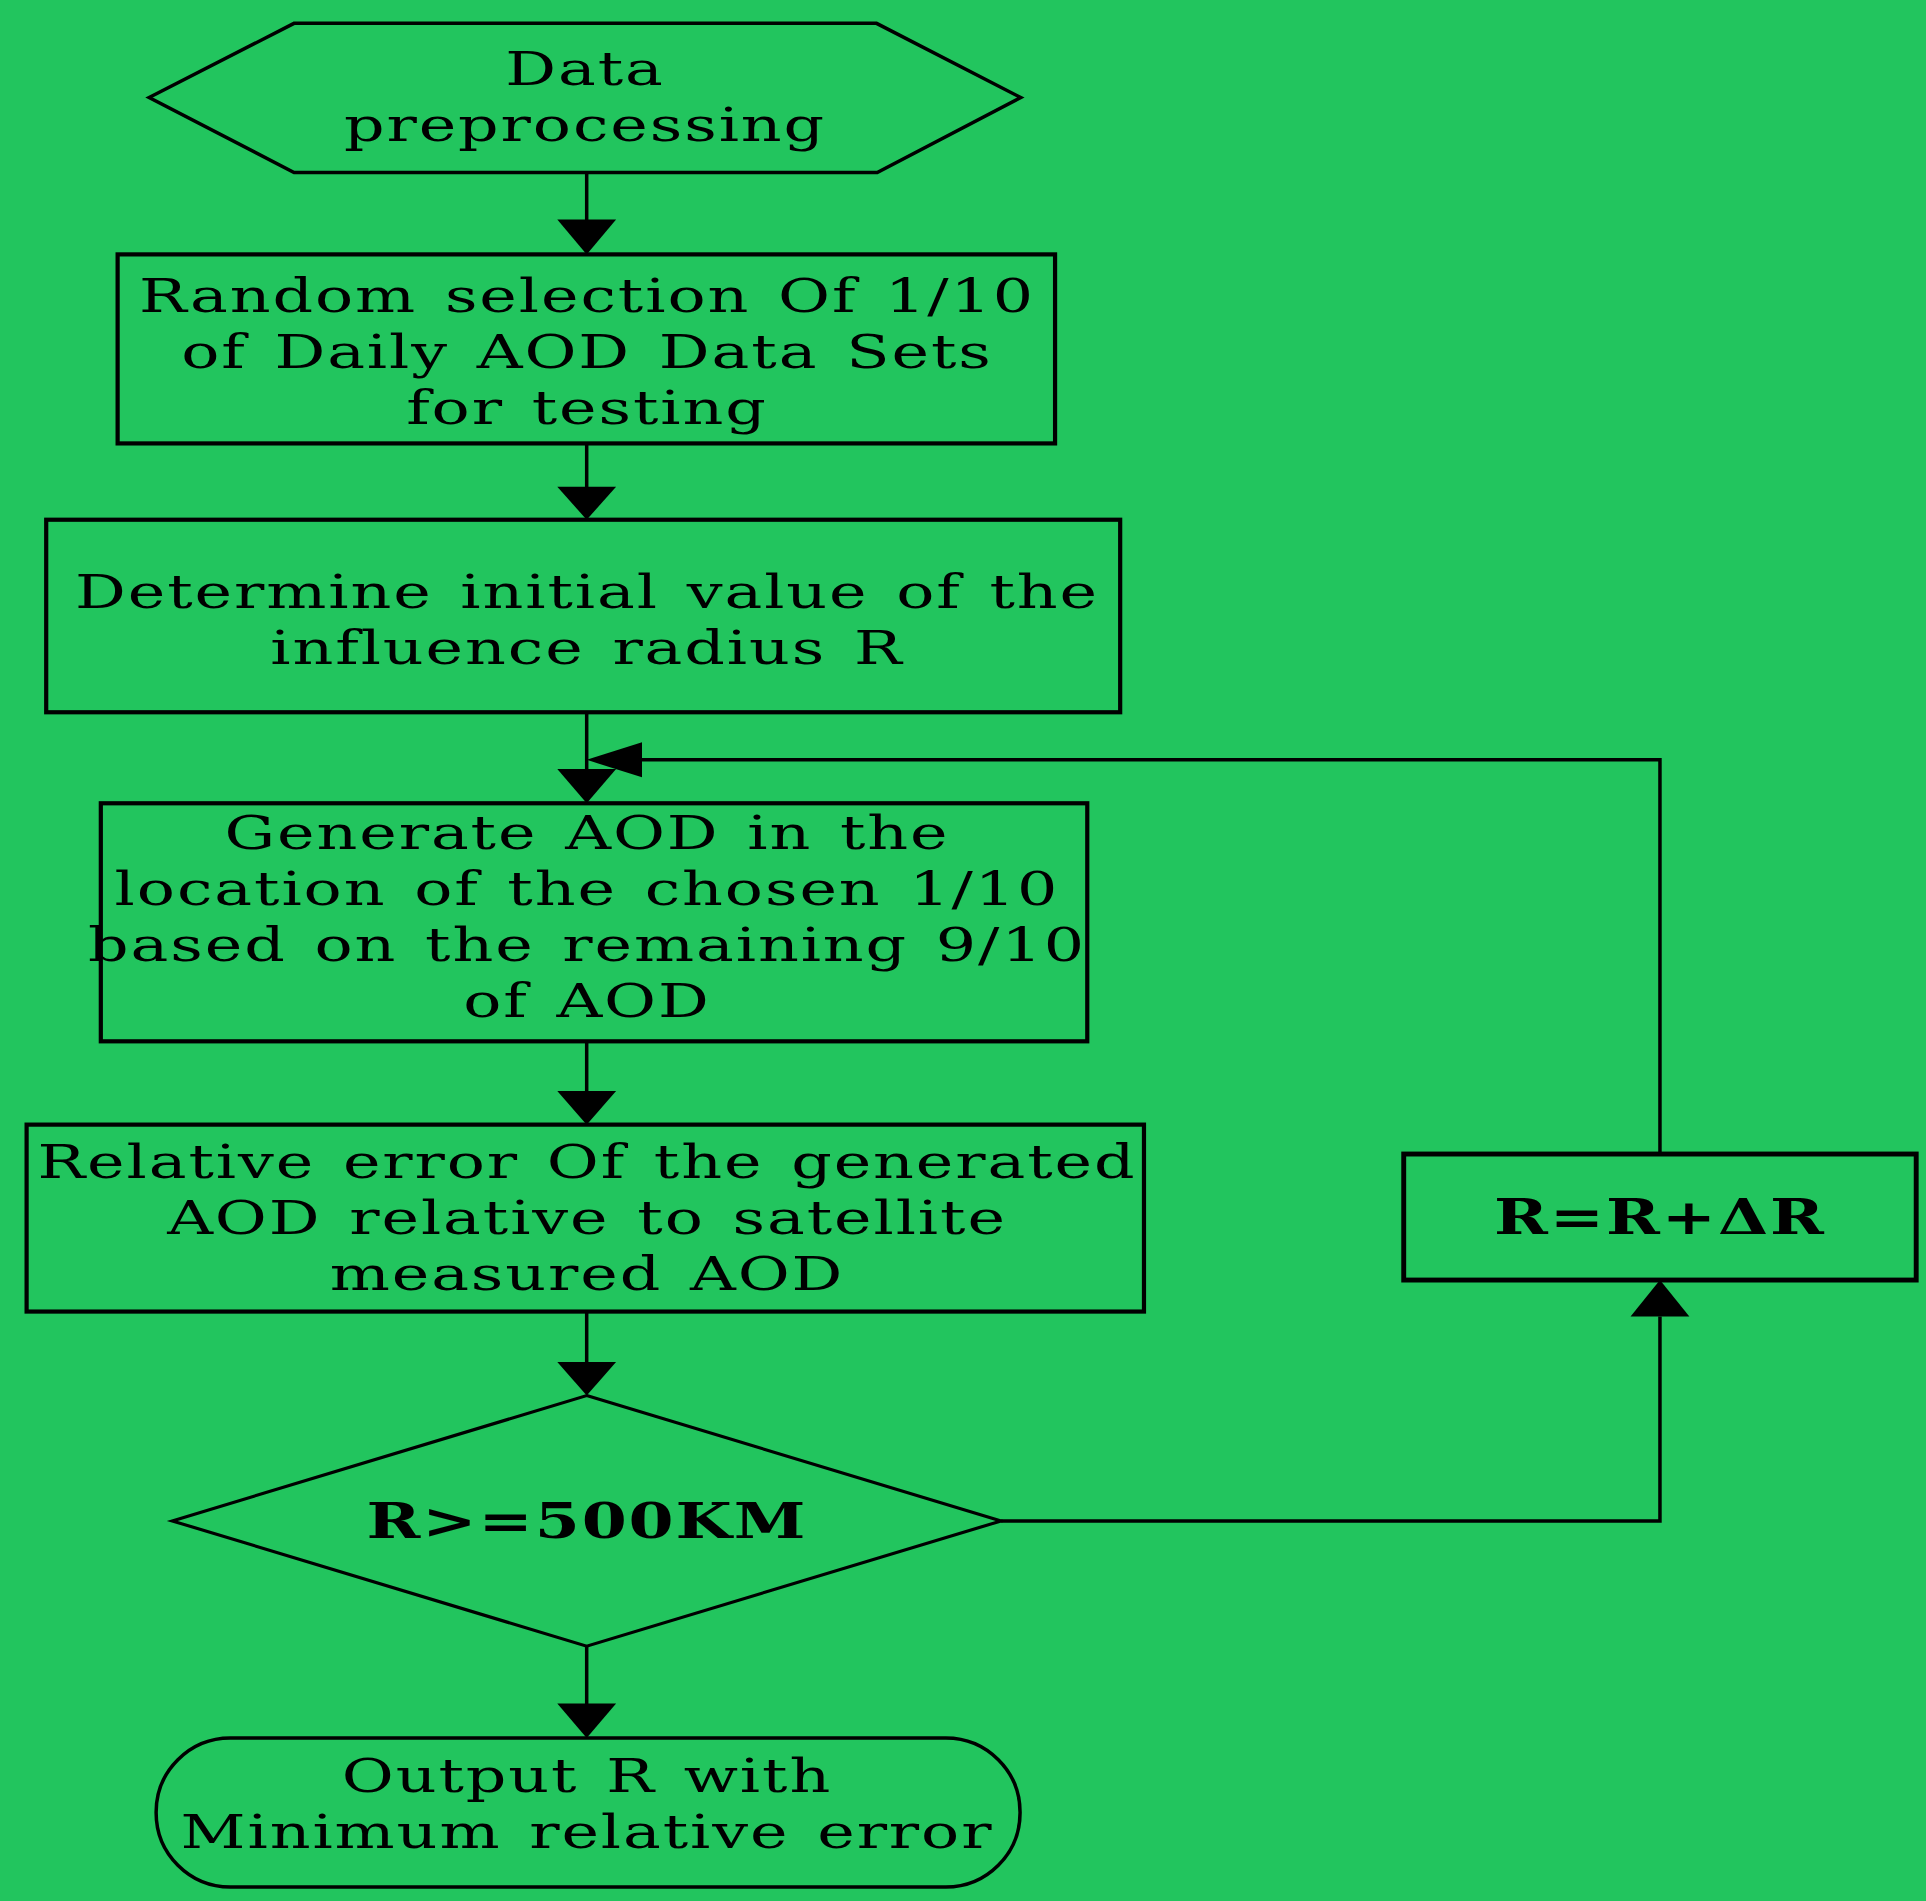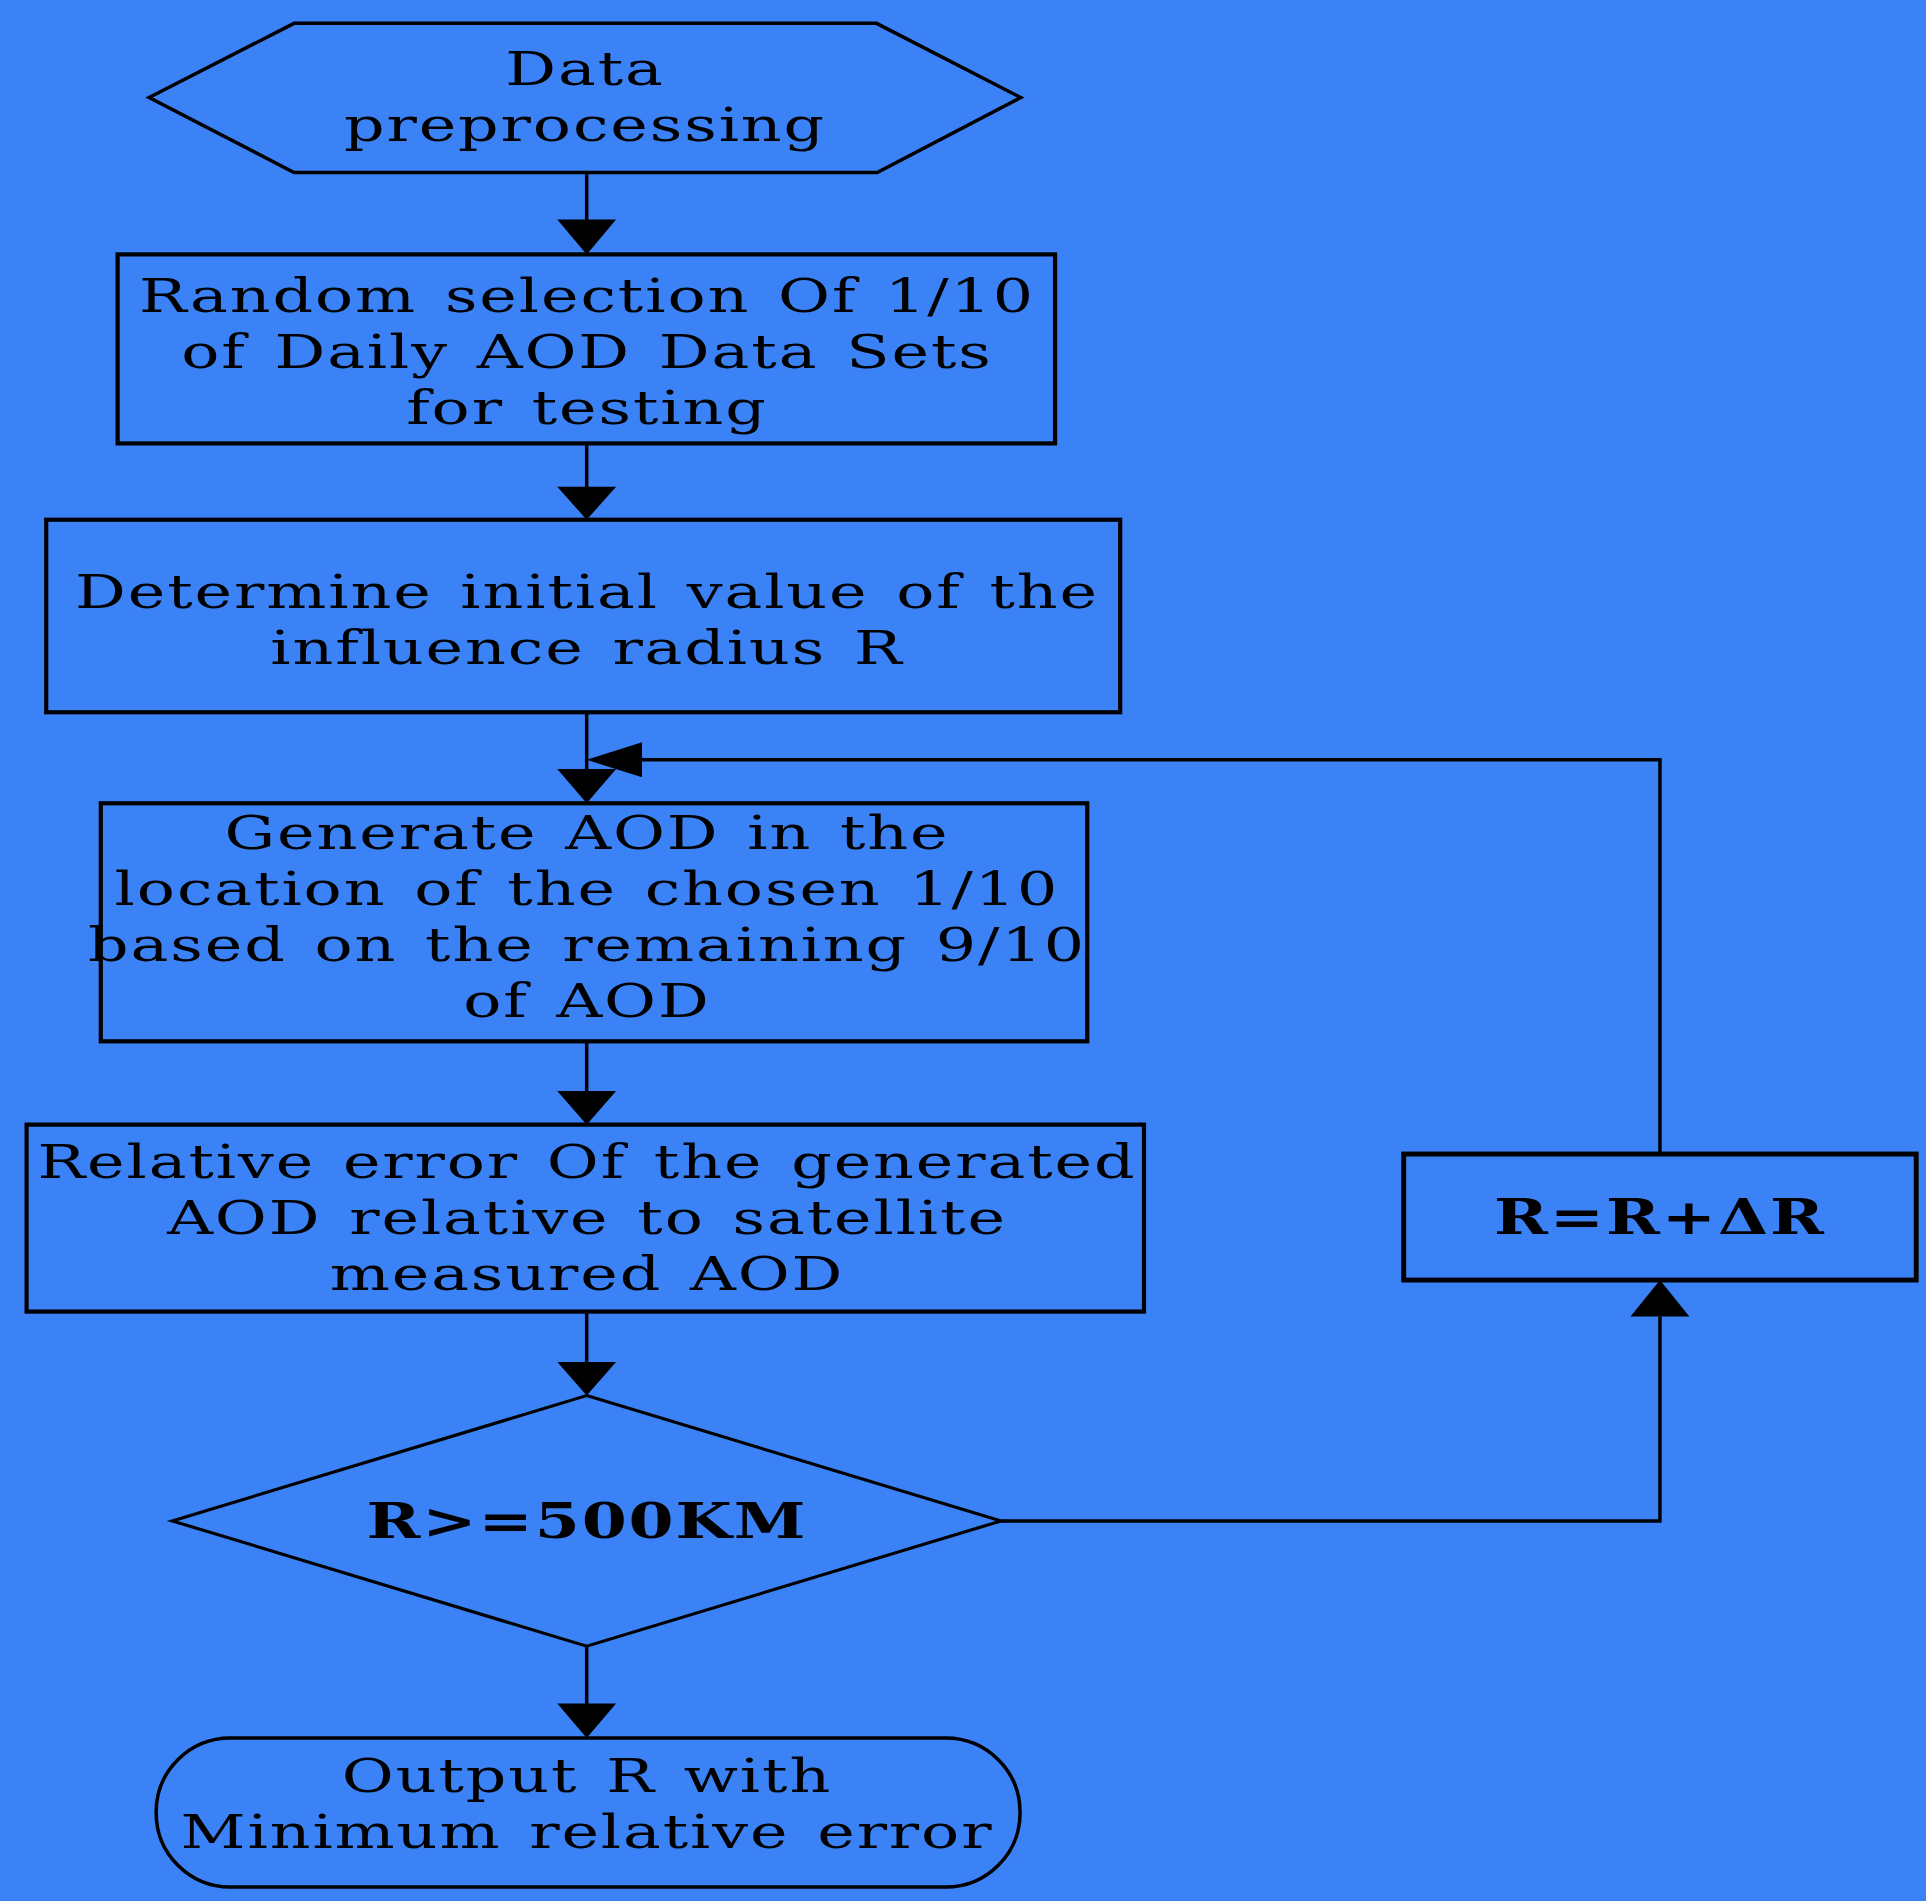--- a/index.html
+++ b/index.html
@@ -4,21 +4,21 @@
 <style>
   html, body {
     margin: 0;
     padding: 0;
     background: #ffffff;
   }
   #canvas {
     position: relative;
     width: 1926px;
     height: 1902px;
-    background: #3b82f6;
+    background: #22c55e;
     overflow: hidden;
     font-family: "DejaVu Serif", "Liberation Serif", serif;
   }
   #shapes {
     position: absolute;
     left: 0;
     top: 0;
   }
   .label {
     position: absolute;

